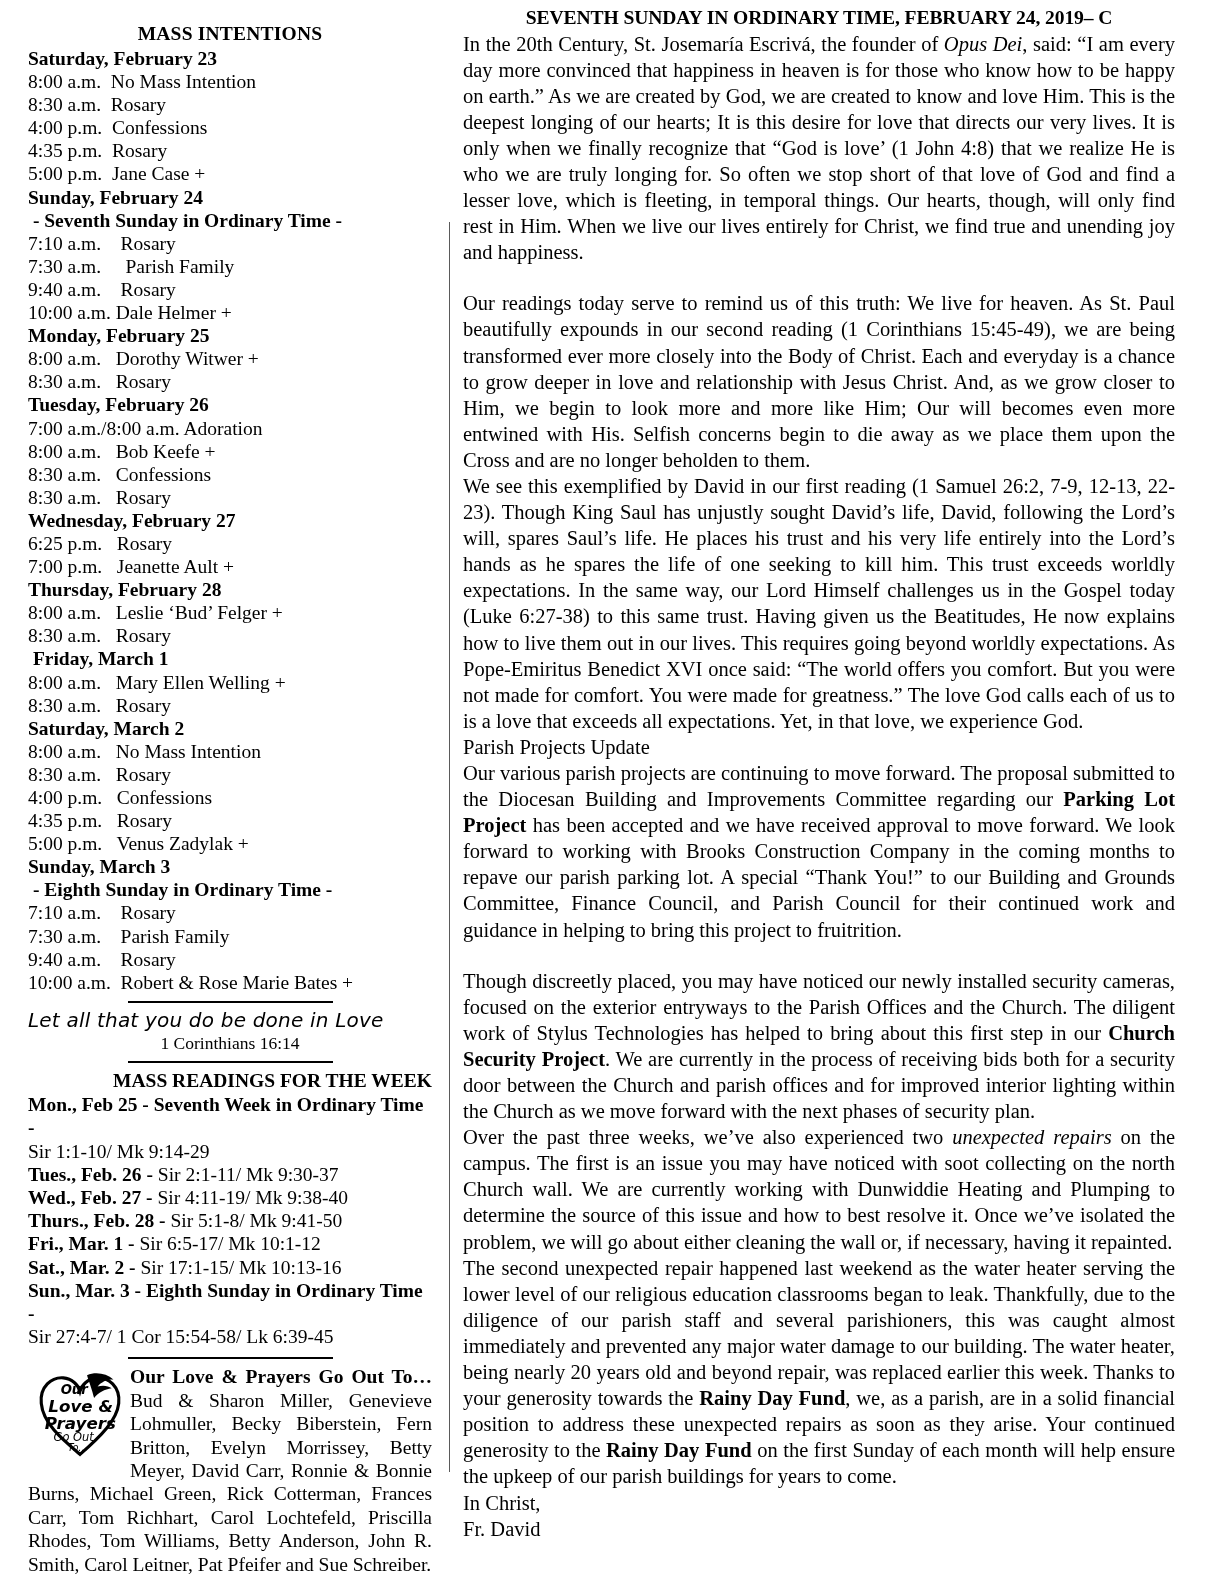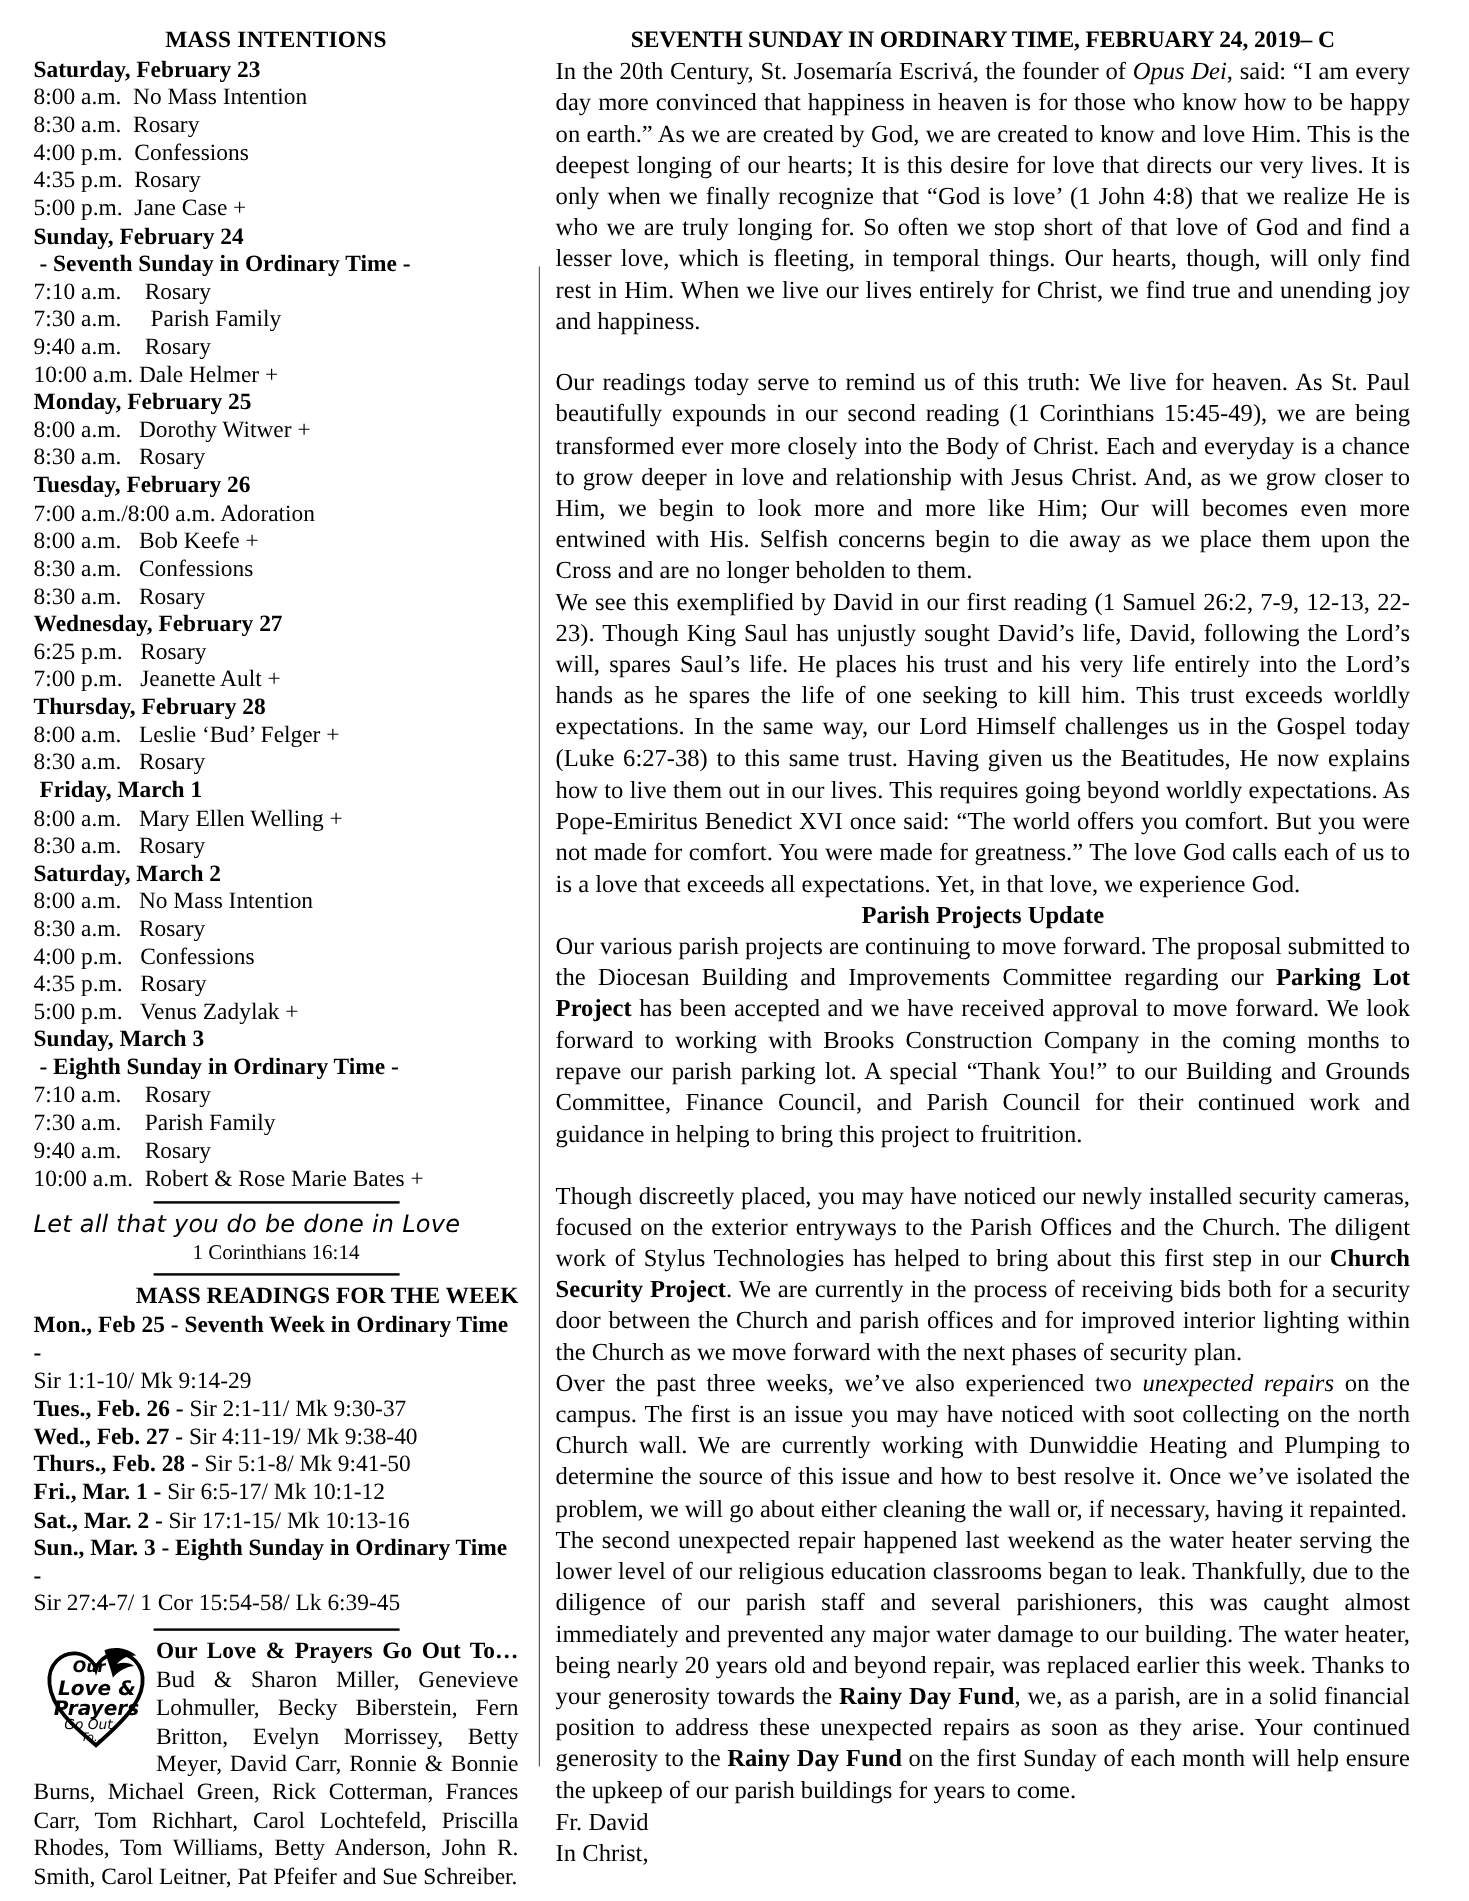--- a/index.html
+++ b/index.html
@@ -106,21 +106,21 @@
     font-size: 19.5px;
     line-height: 1.2;
     text-align: justify;
     text-justify: inter-word;
   }
   .prayer-text b { font-weight: bold; }
   
   .right-col {
     position: absolute;
     left: 463px;
-    top: 22px;
+    top: 6px;
     width: 712px;
   }
   .right-title {
     text-align: center;
     font-weight: bold;
     font-size: 19.6px;
     line-height: 1.2;
     margin: 0 0 1px 0;
     letter-spacing: -0.1px;
   }
@@ -130,22 +130,22 @@
     text-align: justify;
     text-justify: inter-word;
     margin: 0;
     hyphens: manual;
   }
   .body-p.tight { text-align: left; }
   .body-p i { font-style: italic; }
   .body-p b { font-weight: bold; }
   .gap { height: 25px; }
   .center-head {
-    text-align: center;
-    font-weight: bold;
+    text-align: left;
+    font-weight: normal;
     font-size: 20.5px;
     line-height: 1.27;
     margin: 0;
   }
 </style>
 </head>
 <body>
 
 <div class="page">
 
@@ -250,16 +250,16 @@
     <p class="body-p"><span>Our various parish projects are continuing to move forward. The proposal submitted to the Diocesan Building and Improvements Committee regarding our </span><b>Parking Lot Project</b><span> has been accepted and we have received approval to move forward. We look forward to working with Brooks Construction Company in the coming months to repave our parish parking lot. A special “Thank You!” to our Building and Grounds Committee, Finance Council, and Parish Council for their continued work and guidance in helping to bring this project to fruitrition.</span></p>
 
     <div class="gap"></div>
 
     <p class="body-p"><span>Though discreetly placed, you may have noticed our newly installed security cameras, focused on the exterior entryways to the Parish Offices and the Church. The diligent work of Stylus Technologies has helped to bring about this first step in our </span><b>Church Security Project</b><span>. We are currently in the process of receiving bids both for a security door between the Church and parish offices and for improved interior lighting within the Church as we move forward with the next phases of security plan.</span></p>
 
     <p class="body-p"><span>Over the past three weeks, we’ve also experienced two </span><i>unexpected repairs</i><span> on the campus. The first is an issue you may have noticed with soot collecting on the north Church wall. We are currently working with Dunwiddie Heating and Plumping to determine the source of this issue and how to best resolve it. Once we’ve isolated the problem, we will go about either cleaning the wall or, if necessary, having it repainted.</span></p>
 
     <p class="body-p"><span>The second unexpected repair happened last weekend as the water heater serving the lower level of our religious education classrooms began to leak. Thankfully, due to the diligence of our parish staff and several parishioners, this was caught almost immediately and prevented any major water damage to our building. The water heater, being nearly 20 years old and beyond repair, was replaced earlier this week. Thanks to your generosity towards the </span><b>Rainy Day Fund</b><span>, we, as a parish, are in a solid financial position to address these unexpected repairs as soon as they arise. Your continued generosity to the </span><b>Rainy Day Fund</b><span> on the first Sunday of each month will help ensure the upkeep of our parish buildings for years to come.</span></p>
 
+    <p class="body-p tight">In Christ,</p>
     <p class="body-p tight">Fr. David</p>
-    <p class="body-p tight">In Christ,</p>
   </div>
 </div>
 
 </body></html>

